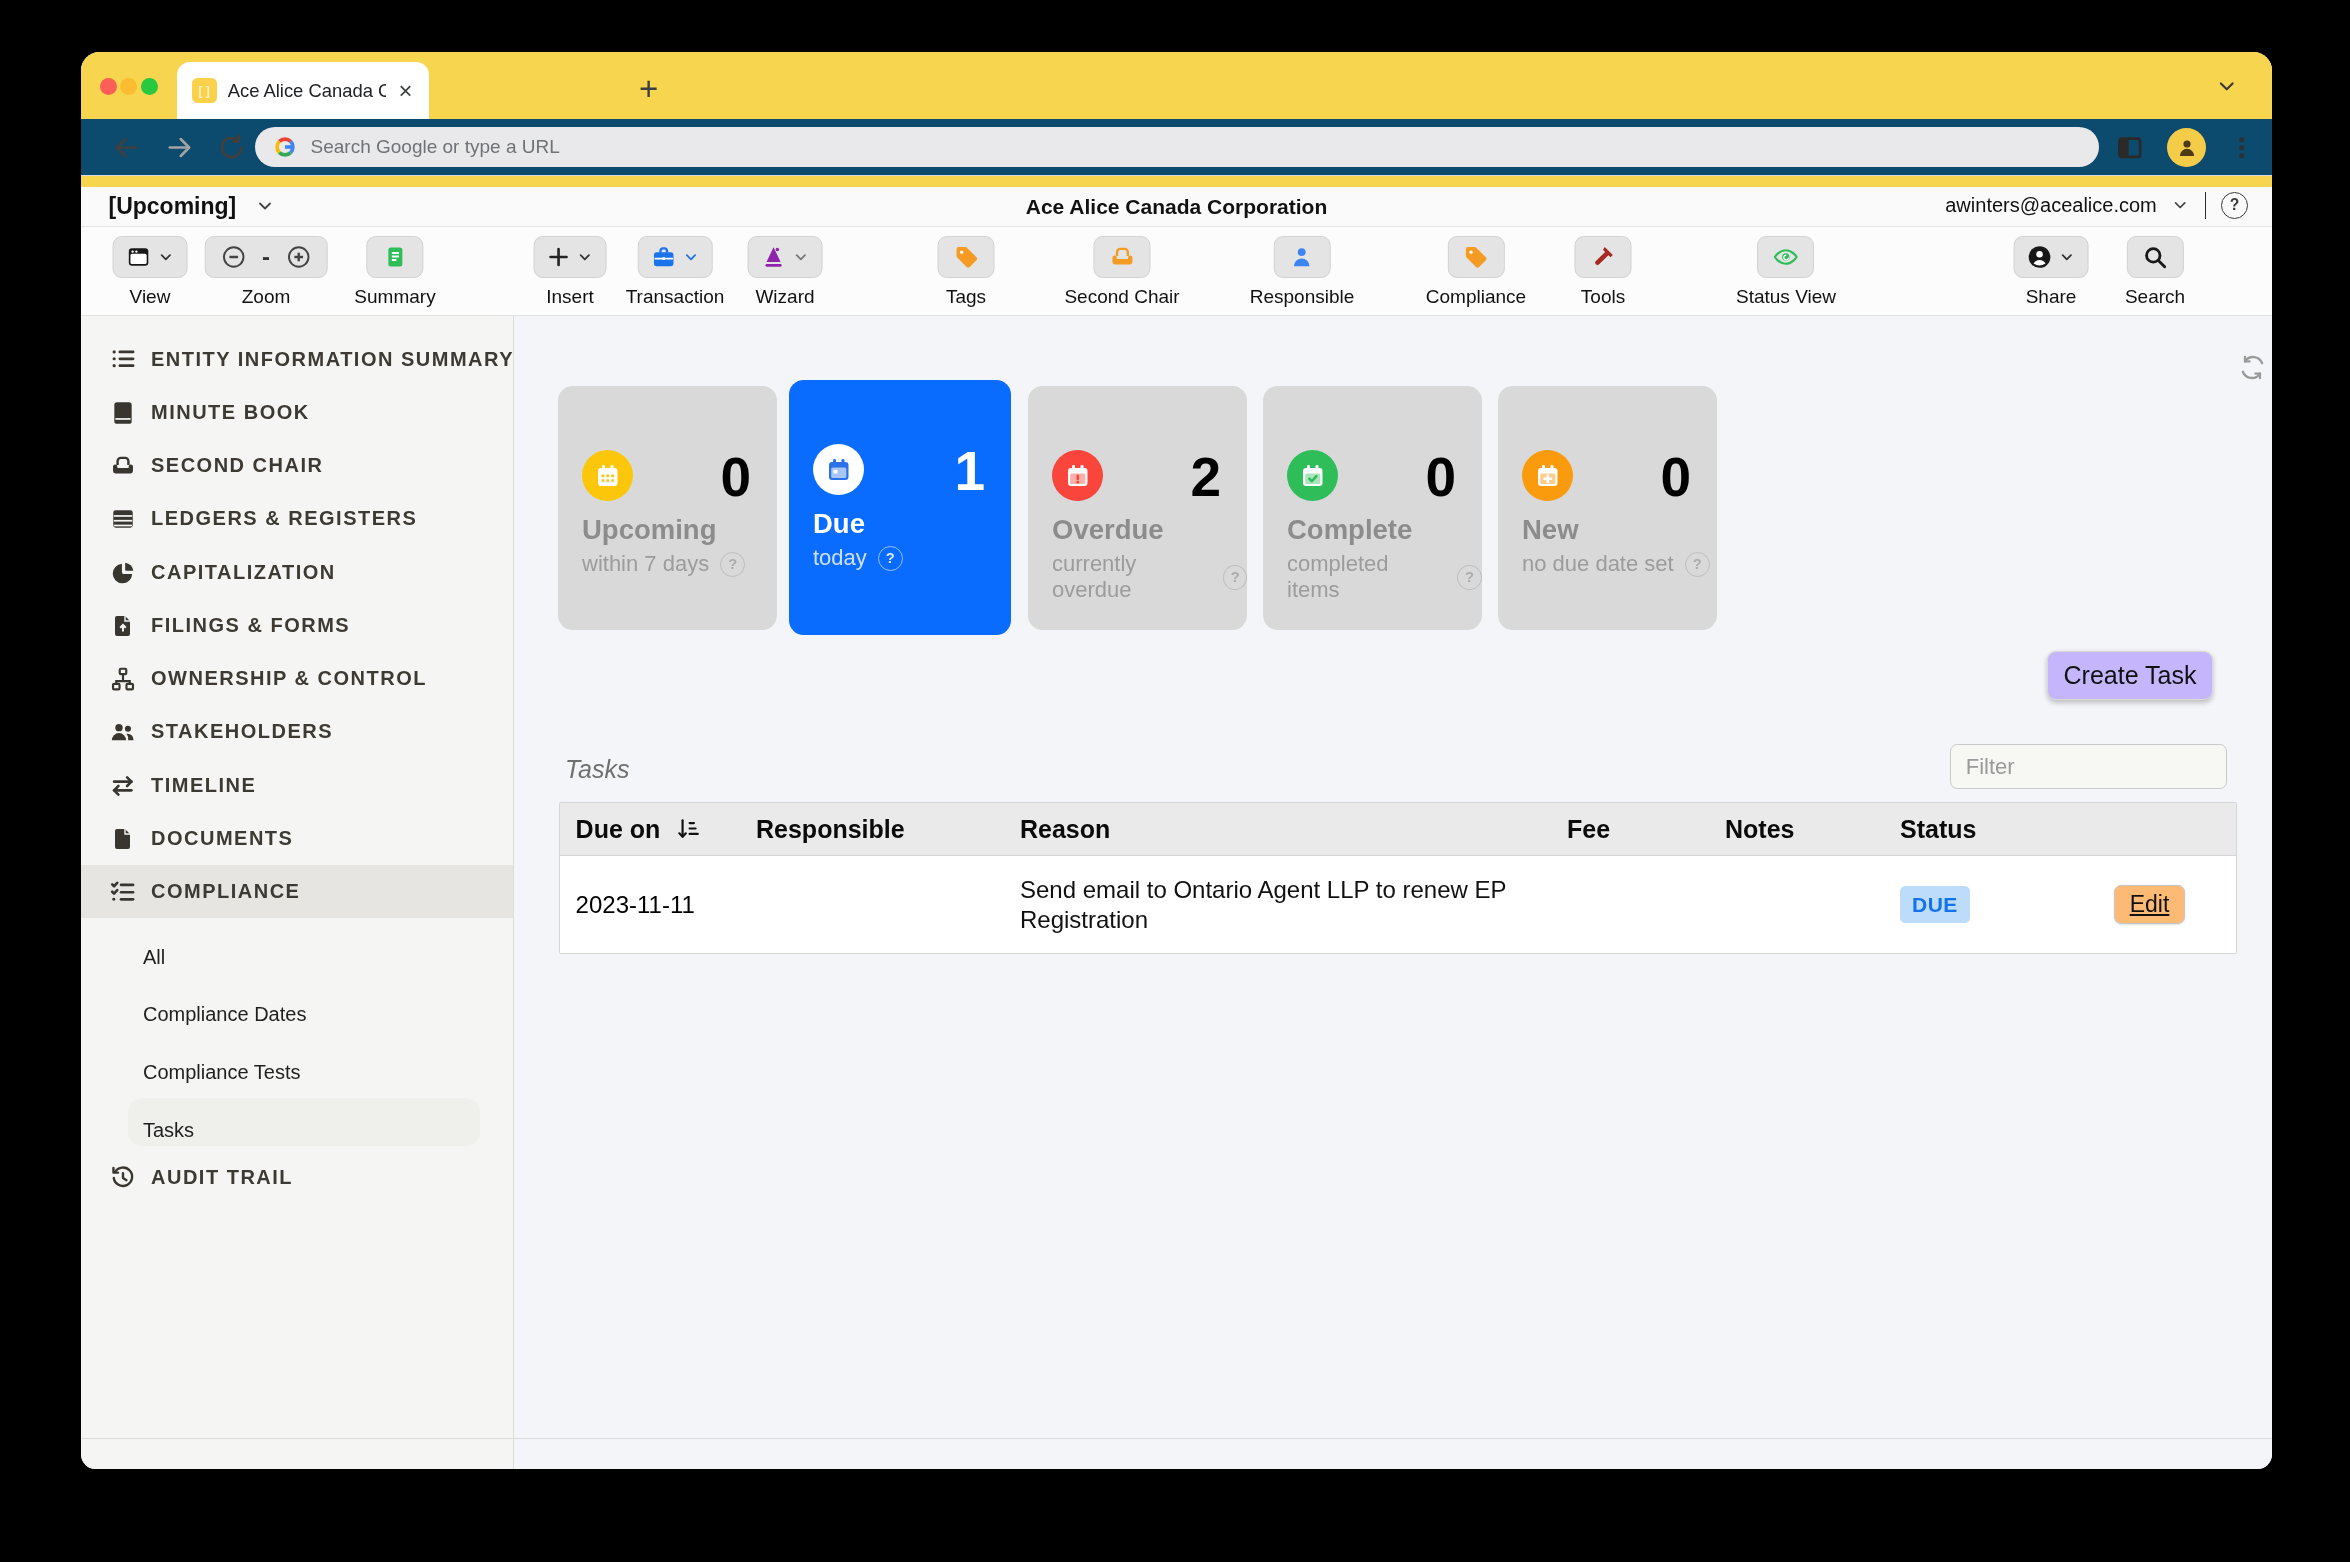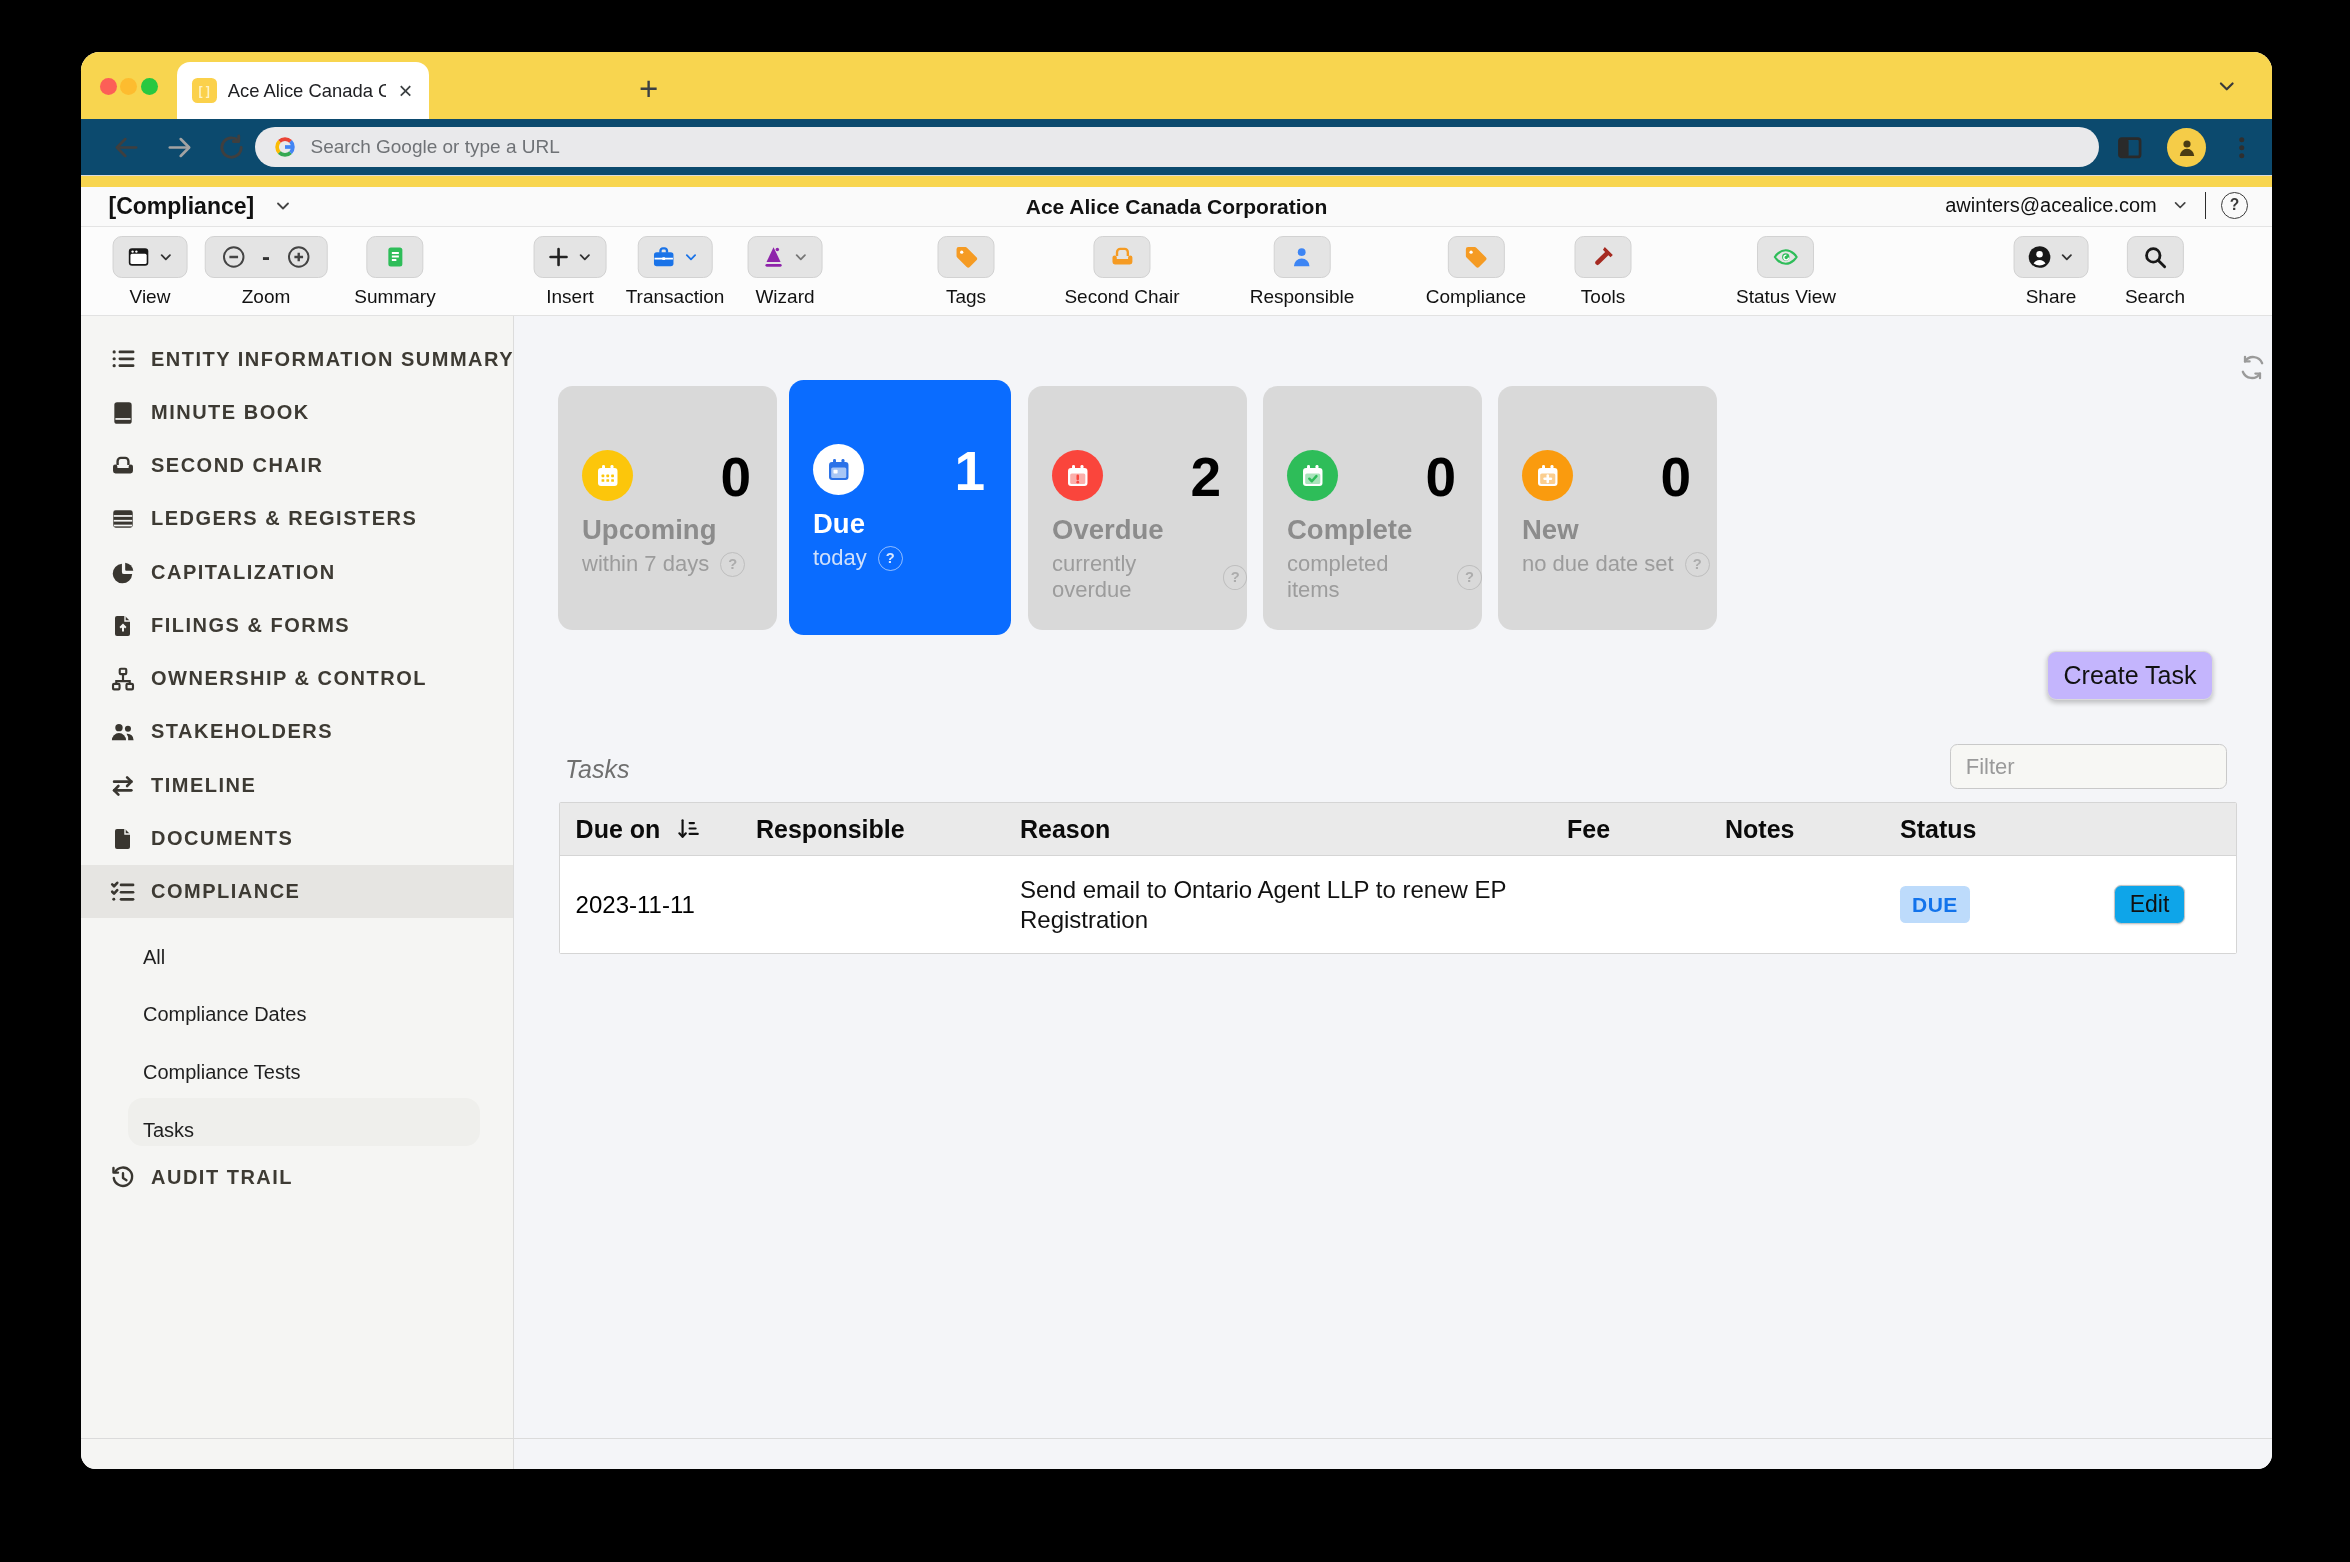--- a/index.html
+++ b/index.html
@@ -77,21 +77,21 @@
   #thead{height:53px;background:#EAEAEA;border-bottom:0.9px solid #D5D5D5;display:grid;grid-template-columns:196px 264px 547px 158px 175px 1fr;align-items:center;box-sizing:border-box;}
   #thead .hc{font-size:25px;font-weight:bold;color:#0b0b0b;display:flex;align-items:center;gap:14.7px;}
   #thead .hc:first-child{padding-left:15.6px;}
   .trow{height:97px;display:grid;grid-template-columns:196px 264px 547px 158px 175px 1fr;align-items:center;background:#fff;}
   .trow .c{font-size:24px;color:#111;}
   .trow .c:first-child{padding-left:15.6px;}
   .datelink{color:#000000;font-weight:normal;}
   .reason{width:514px;line-height:30px;}
   .statuscell{display:flex;align-items:center;justify-content:space-between;padding-right:51px;}
   .badge{background:#BDDBFB;color:#1273EB;font-size:21px;font-weight:bold;letter-spacing:0.5px;padding:6.4px 12px;border-radius:5.5px;}
-  .editbtn{background:#0ea5e9;border:0.9px solid #C6C6C6;border-radius:7.3px;font-size:23px;color:#111;padding:4.6px 14.7px;box-shadow:0 0.9px 1.8px rgba(0,0,0,.12);}
+  .editbtn{background:#fdba74;border:0.9px solid #C6C6C6;border-radius:7.3px;font-size:23px;color:#111;padding:4.6px 14.7px;box-shadow:0 0.9px 1.8px rgba(0,0,0,.12);text-decoration:underline;}
   #footerline{position:absolute;left:0;right:0;top:1122px;border-top:0.9px solid #DBDBDB;}
   svg{display:block;}
 </style>
 </head>
 <body>
 
 <div id="window">
 
   <div id="tabstrip">
     <span class="tl" style="left:19px;background:#FC5F57;"></span>
@@ -161,21 +161,21 @@
           <circle cx="12" cy="12" r="2.2"></circle>
           <circle cx="12" cy="19" r="2.2"></circle>
         </svg>
     </span>
   </div>
 
   <div id="themestrip"></div>
 
   <div id="appheader">
     <div id="brand">
-      <span class="b">[Compliance]</span>
+      <span class="b">[Upcoming]</span>
       <svg width="20" height="20" viewBox="0 0 24 24" fill="none" stroke="#444" stroke-width="2.2" stroke-linecap="round" stroke-linejoin="round">
           <polyline points="6,9 12,15 18,9"></polyline>
         </svg>
     </div>
     <div id="entitytitle">Ace Alice Canada Corporation</div>
     <div id="userarea">
       <span class="em">awinters@acealice.com</span>
       <svg width="18.4" height="18.4" viewBox="0 0 24 24" fill="none" stroke="#444" stroke-width="2.2" stroke-linecap="round" stroke-linejoin="round">
           <polyline points="6,9 12,15 18,9"></polyline>
         </svg>

